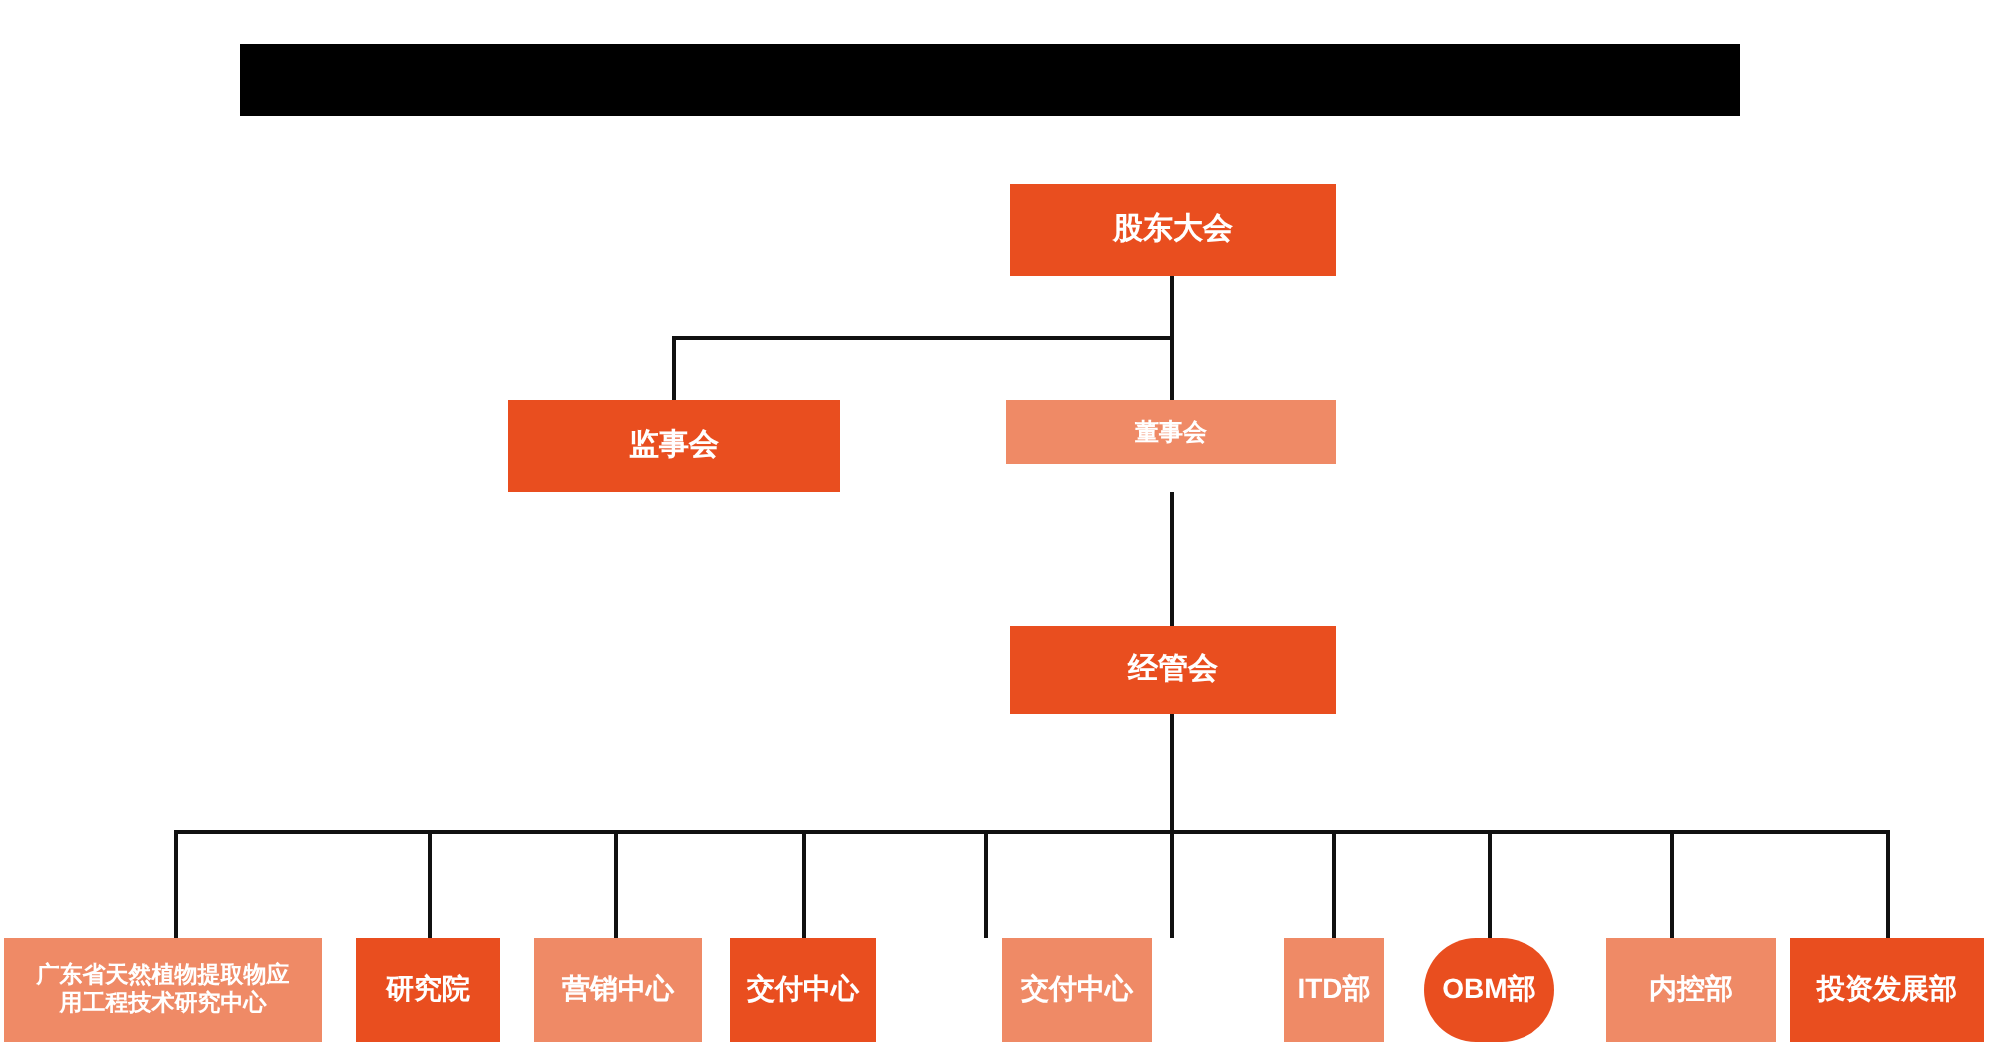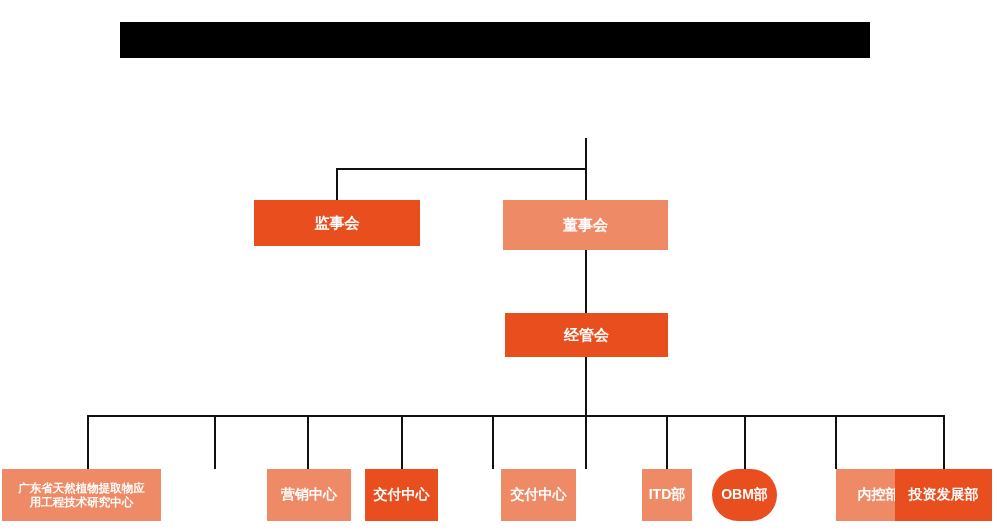--- a/index.html
+++ b/index.html
@@ -32,34 +32,34 @@
     white-space: pre-line;
     box-sizing: border-box;
     line-height: 1.25;
   }
   .node[data-variant="primary"]   { background: var(--primary, #E94E1F); }
   .node[data-variant="secondary"] { background: var(--secondary, #EF8A66); }
 
   
   #n-shareholders { left: 505px; top:  92px; width: 163px; height: 46px; font-size: 15px; }
   #n-supervisory  { left: 254px; top: 200px; width: 166px; height: 46px; font-size: 15px; text-align: center; }
-  #n-board        { left: 503px; top: 200px; width: 165px; height: 50px; font-size: 15px; }
+  #n-board        { left: 503px; top: 200px; width: 165px; height: 32px; font-size: 12px; }
   #n-management   { left: 505px; top: 313px; width: 163px; height: 44px; font-size: 15px; }
 
   
   .dept { top: 469px; height: 52px; font-size: 14px; }
   #d0 { left:   2px; width: 159px; font-size: 11.5px; }
   #d1 { left: 178px; width:  72px; }
   #d2 { left: 267px; width:  84px; }
   #d3 { left: 365px; width:  73px; }
   #d4 { left: 453px; width:  75px; margin-left: 48px; }
   #d5 { left: 543px; width:  84px; }
   #d6 { left: 642px; width:  50px; }
   #d7 { left: 712px; width:  65px; border-radius: 26px; }
-  #d8 { left: 836px; width:  85px; }
+  #d8 { left: 803px; width:  85px; }
   #d9 { left: 895px; width:  97px; }
 
   
   .line { position: absolute; background: var(--line, #111111); }
   .vline { width: 2px; }
   .hline { height: 2px; }
 
   #l-shareholders-down { left: 585px; top: 138px; height: 63px; } 
   #l-branch-h          { left: 336px; top: 168px; width: 251px; } 
   #l-supervisory-down  { left: 336px; top: 168px; height: 32px; }
@@ -97,26 +97,28 @@
   <div class="line vline drop" id="dr1"></div>
   <div class="line vline drop" id="dr2"></div>
   <div class="line vline drop" id="dr3"></div>
   <div class="line vline drop" id="dr4"></div>
   <div class="line vline drop" id="dr5"></div>
   <div class="line vline drop" id="dr6"></div>
   <div class="line vline drop" id="dr7"></div>
   <div class="line vline drop" id="dr8"></div>
   <div class="line vline drop" id="dr9"></div>
 
+  <div class="node" id="n-shareholders" data-variant="primary">股东大会</div>
   <div class="node" id="n-supervisory" data-variant="primary">监事会</div>
   <div class="node" id="n-board" data-variant="secondary">董事会</div>
   <div class="node" id="n-management" data-variant="primary">经管会</div>
 
   <div class="node dept" id="d0" data-variant="secondary">广东省天然植物提取物应
 用工程技术研究中心</div>
+  <div class="node dept" id="d1" data-variant="primary">研究院</div>
   <div class="node dept" id="d2" data-variant="secondary">营销中心</div>
   <div class="node dept" id="d3" data-variant="primary">交付中心</div>
   <div class="node dept" id="d4" data-variant="secondary">交付中心</div>
   <div class="node dept" id="d6" data-variant="secondary">ITD部</div>
   <div class="node dept" id="d7" data-variant="primary">OBM部</div>
   <div class="node dept" id="d8" data-variant="secondary">内控部</div>
   <div class="node dept" id="d9" data-variant="primary">投资发展部</div>
 
 </div>
 

